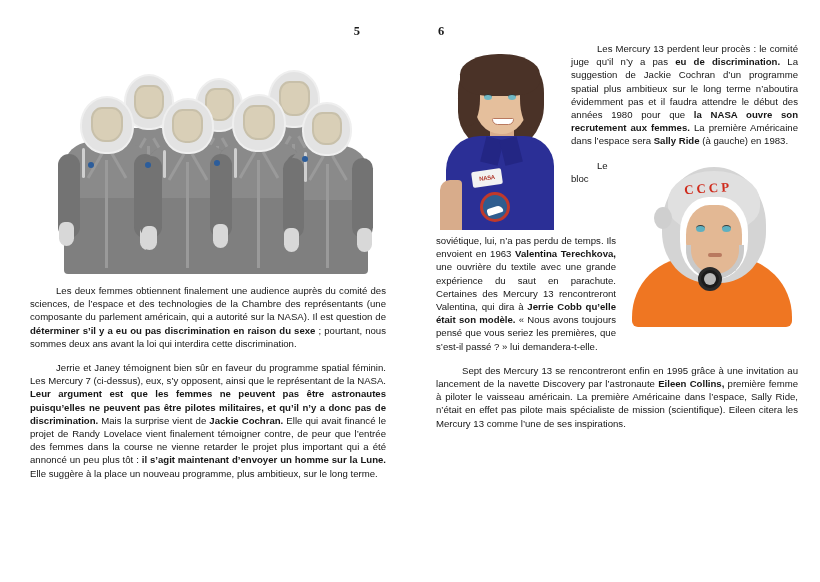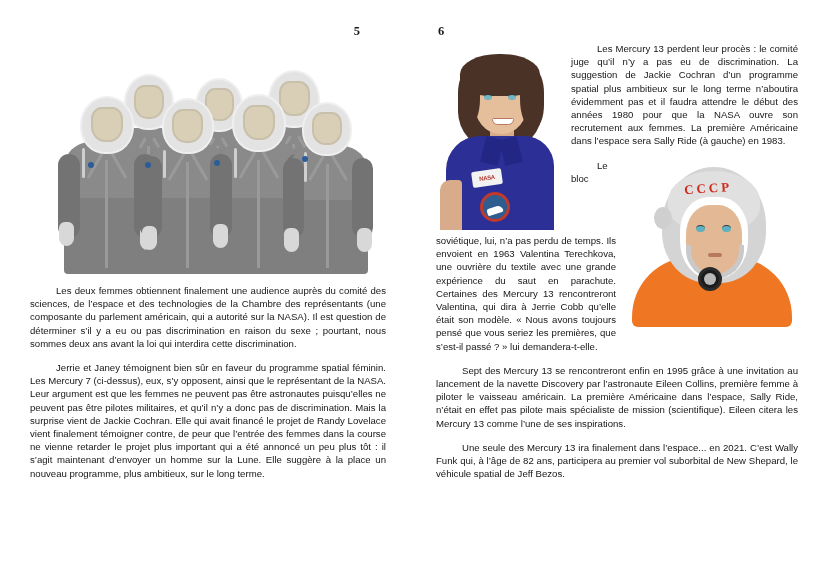--- a/index.html
+++ b/index.html
@@ -45,21 +45,21 @@
     color: #161616;
     text-align: justify;
     -webkit-hyphens: auto;
     hyphens: auto;
   }
   .body-text p {
     margin: 0 0 11px 0;
     text-indent: 26px;
   }
   .body-text p:last-child { margin-bottom: 0; }
-  .body-text b { font-weight: normal; }
+  .body-text b { font-weight: bold; }
 
   
   .mercury7 {
     position: relative;
     width: 300px;
     height: 230px;
     margin: 2px auto 10px auto;
   }
   .astro {
     position: absolute;
@@ -500,19 +500,18 @@
         <div class="val-eye l"></div>
         <div class="val-eye r"></div>
         <div class="val-mouth"></div>
         <div class="val-cccp">CCCP</div>
         <div class="val-valve"></div>
         <div class="val-valve-in"></div>
       </div>
 
       <p><span>Le bloc soviétique, lui, n’a pas perdu de temps. Ils envoient en 1963 </span><b>Valentina Terechkova,</b><span> une ouvrière du textile avec une grande expérience du saut en parachute. Certaines des Mercury 13 rencontreront Valentina, qui dira à </span><b>Jerrie Cobb qu’elle était son modèle.</b><span> « Nous avons toujours pensé que vous seriez les premières, que s’est-il passé ? » lui demandera-t-elle.</span></p>
       <p style="clear:right;"><span>Sept des Mercury 13 se rencontreront enfin en 1995 grâce à une invitation au lancement de la navette Discovery par l’astronaute </span><b>Eileen Collins,</b><span> première femme à piloter le vaisseau américain. La première Américaine dans l’espace, Sally Ride, n’était en effet pas pilote mais spécialiste de mission (scientifique). Eileen citera les Mercury 13 comme l’une de ses inspirations.</span></p>
-      <p><span>Une seule des Mercury 13 ira finalement dans l’espace... en 2021. C’est </span><b>Wally Funk</b><span> qui, à l’âge de 82 ans, participera au premier vol suborbital de New Shepard, le véhicule spatial de Jeff Bezos.</span></p>
 
     </div>
 
   </div>
 
 </div>
 
 </body></html>

